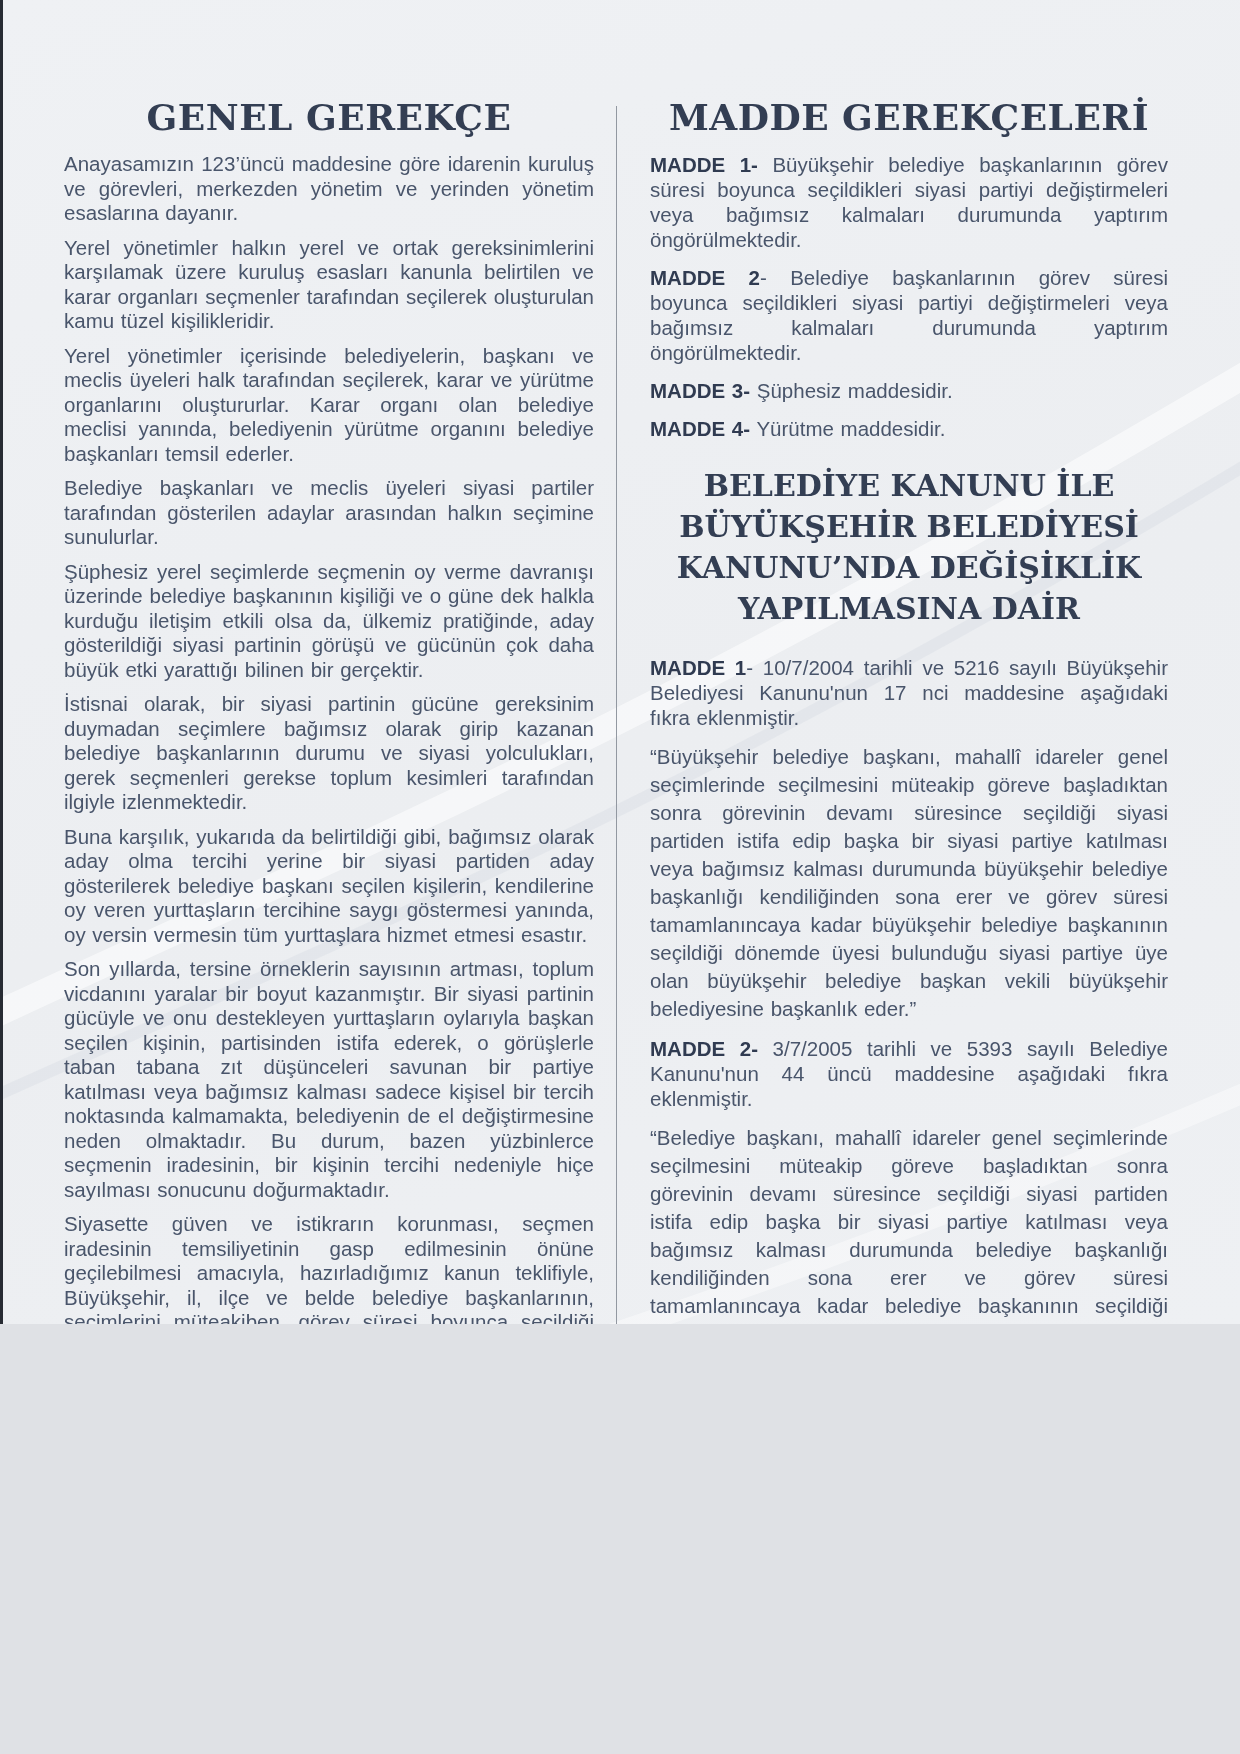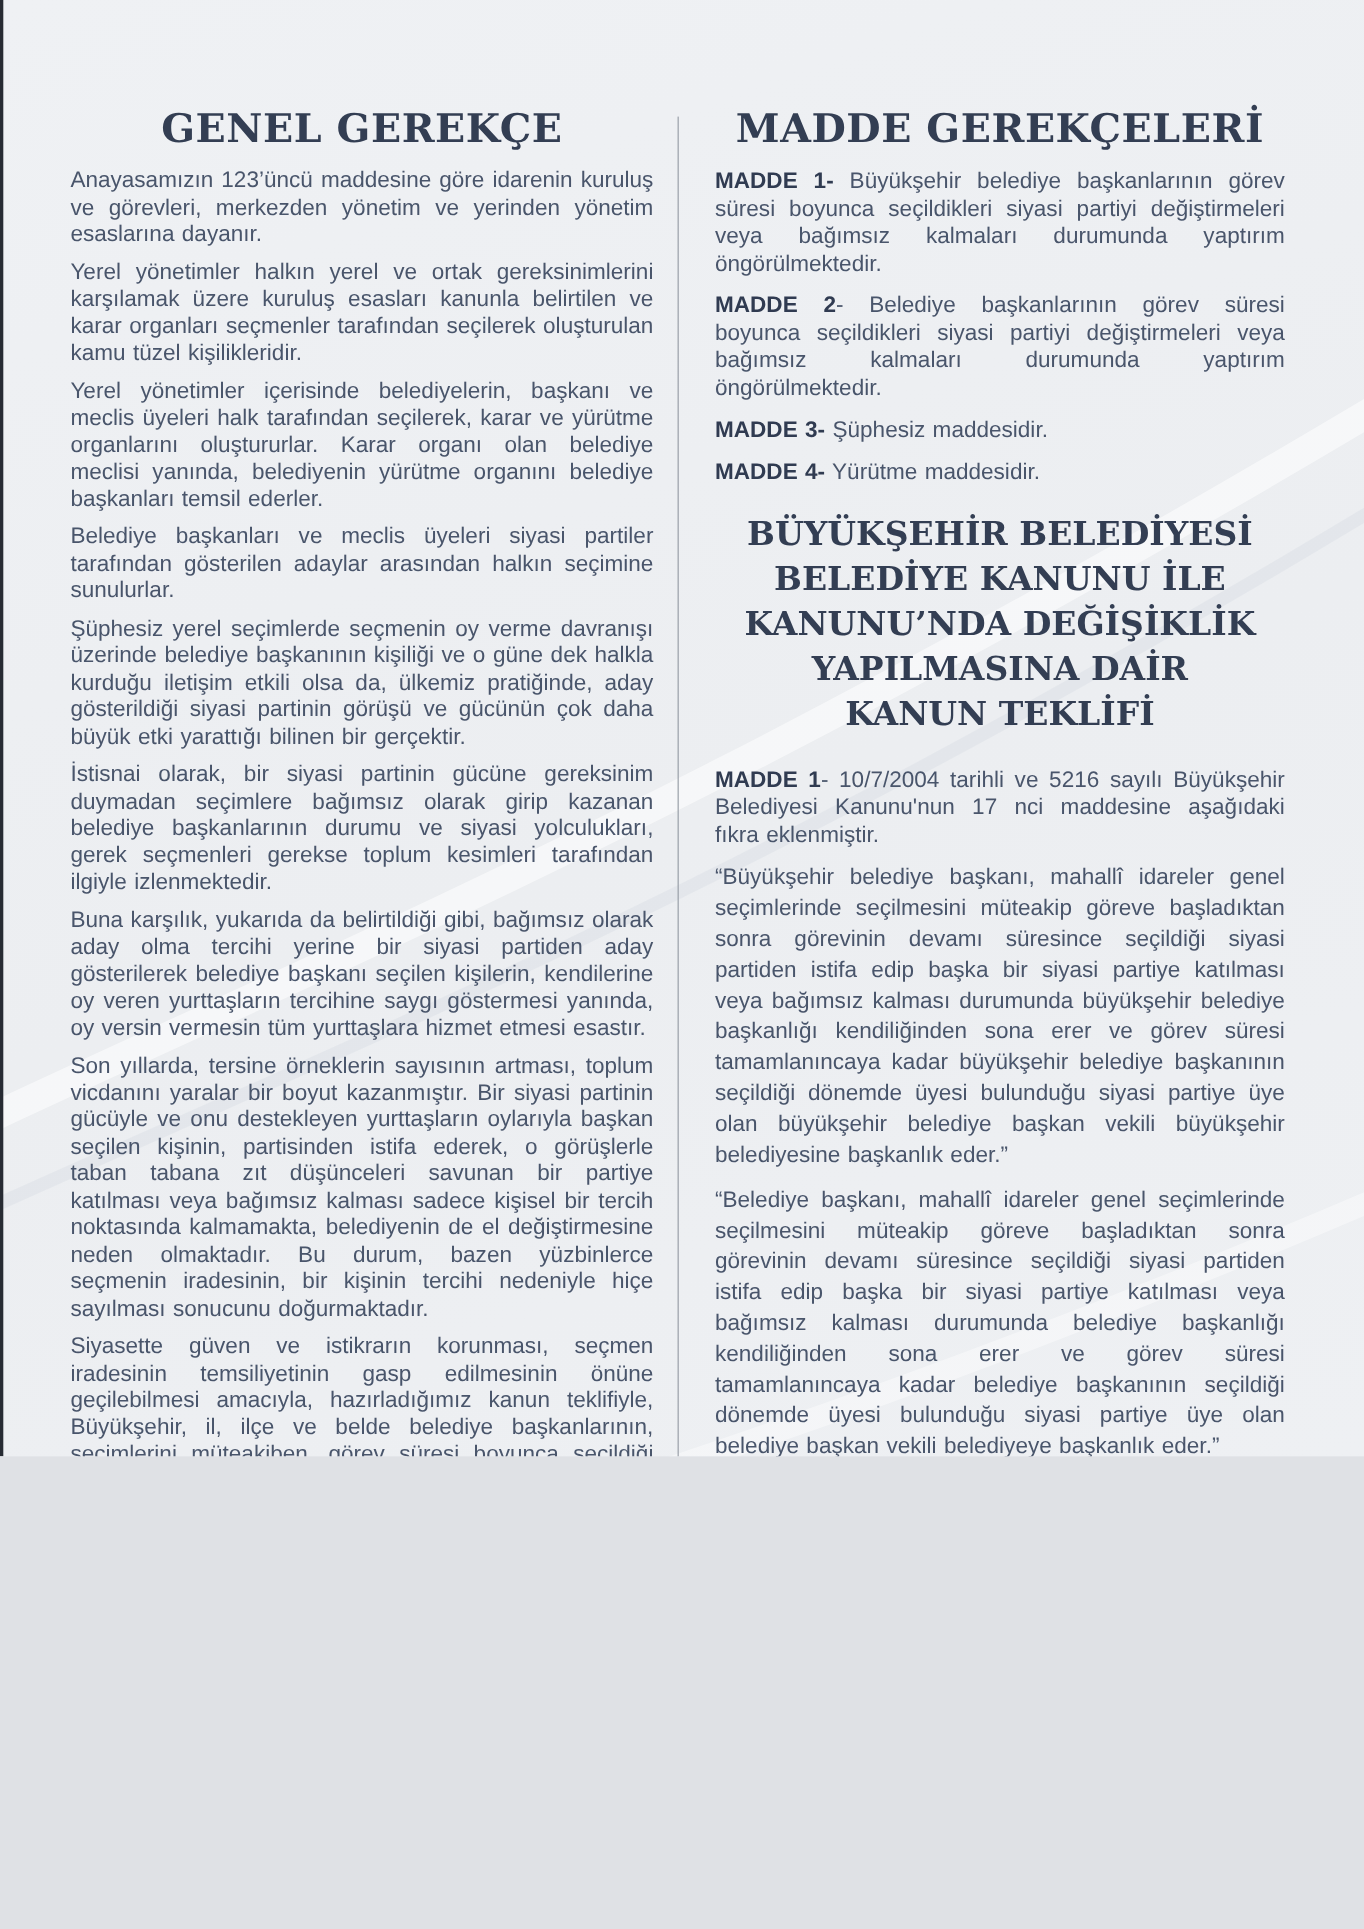--- a/index.html
+++ b/index.html
@@ -146,37 +146,37 @@
 
         <p class="body-p"><b class="madde-label">MADDE 2</b><span>- Belediye başkanlarının görev süresi boyunca seçildikleri siyasi partiyi değiştirmeleri veya bağımsız kalmaları durumunda yaptırım öngörülmektedir.</span></p>
 
         <p class="body-p"><b class="madde-label">MADDE 3-</b><span> Şüphesiz maddesidir.</span></p>
 
         <p class="body-p"><b class="madde-label">MADDE 4-</b><span> Yürütme maddesidir.</span></p>
       </div>
 
     <h2 class="law-title">
 
+        <span class="law-line">BELEDİYE KANUNU İLE</span>
+
         <span class="law-line">BÜYÜKŞEHİR BELEDİYESİ</span>
 
-        <span class="law-line">BELEDİYE KANUNU İLE</span>
-
         <span class="law-line">KANUNU’NDA DEĞİŞİKLİK</span>
 
         <span class="law-line">YAPILMASINA DAİR</span>
 
-        <span class="law-line">KANUN TEKLİFİ</span>
       </h2>
 
     <div>
 
         <p class="body-p"><b class="madde-label">MADDE 1</b><span>- 10/7/2004 tarihli ve 5216 sayılı Büyükşehir Belediyesi Kanunu'nun 17 nci maddesine aşağıdaki fıkra eklenmiştir.</span></p>
 
         <p class="body-p"><b class="madde-label"></b><span>“Büyükşehir belediye başkanı, mahallî idareler genel seçimlerinde seçilmesini müteakip göreve başladıktan sonra görevinin devamı süresince seçildiği siyasi partiden istifa edip başka bir siyasi partiye katılması veya bağımsız kalması durumunda büyükşehir belediye başkanlığı kendiliğinden sona erer ve görev süresi tamamlanıncaya kadar büyükşehir belediye başkanının seçildiği dönemde üyesi bulunduğu siyasi partiye üye olan büyükşehir belediye başkan vekili büyükşehir belediyesine başkanlık eder.”</span></p>
 
+        <p class="body-p"><b class="madde-label">MADDE 2-</b><span> 3/7/2005 tarihli ve 5393 sayılı Belediye Kanunu'nun 44 üncü maddesine aşağıdaki fıkra eklenmiştir.</span></p>
 
         <p class="body-p"><b class="madde-label"></b><span>“Belediye başkanı, mahallî idareler genel seçimlerinde seçilmesini müteakip göreve başladıktan sonra görevinin devamı süresince seçildiği siyasi partiden istifa edip başka bir siyasi partiye katılması veya bağımsız kalması durumunda belediye başkanlığı kendiliğinden sona erer ve görev süresi tamamlanıncaya kadar belediye başkanının seçildiği dönemde üyesi bulunduğu siyasi partiye üye olan belediye başkan vekili belediyeye başkanlık eder.”</span></p>
 
         <p class="body-p"><b class="madde-label">MADDE 3-</b><span> Bu Kanun yayımı tarihinde yürürlüğe girer.</span></p>
 
         <p class="body-p"><b class="madde-label">MADDE 4-</b><span> Bu Kanun hükümlerini Cumhurbaşkanı yürütür.</span></p>
       </div>
   </section>
 
   <div class="footer">

